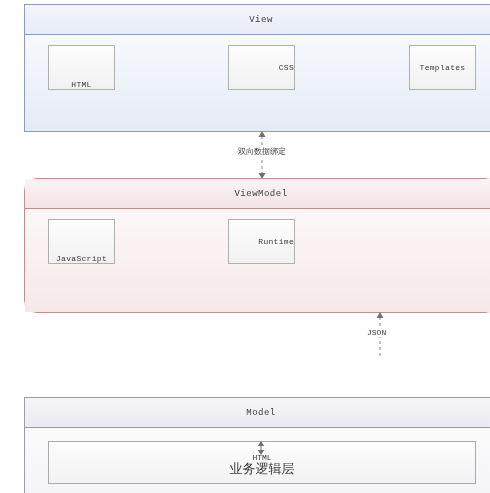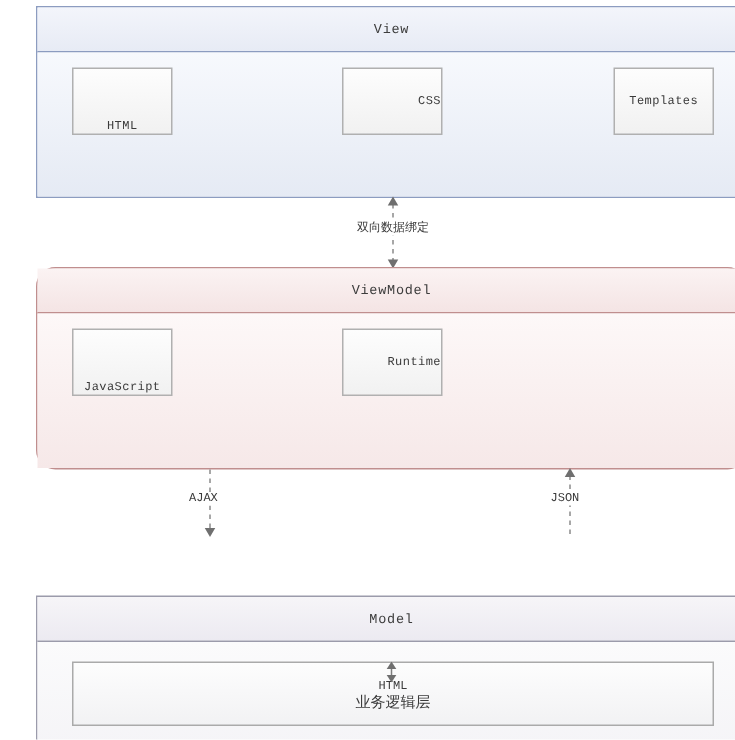--- a/index.html
+++ b/index.html
@@ -113,21 +113,21 @@
     border: 1px solid #aaaaaa;
     background: linear-gradient(to bottom, #fdfdfd 0%, #f2f2f4 100%);
     display: flex;
     flex-direction: column;
     align-items: center;
     justify-content: center;
     font-size: 8px;
     color: #3a3a3a;
     line-height: 11px;
   }
-  #java-box .cn { font-family: "DejaVu Sans", sans-serif; font-size: 10px; }
+  #java-box .cn { font-family: "DejaVu Sans", sans-serif; font-size: 13px; }
 
   
   #db-wrap {
     position: absolute;
     left: 213px;
     top: 452px;
     width: 64px;
     height: 41px;
   }
   #db-wrap svg { display: block; }
@@ -205,27 +205,20 @@
     <div class="layer-body">
       <div class="comp-box left row1">
         <span>JavaScript</span>
       </div>
       <div class="comp-box center row1">
         <span>Runtime</span>
       </div>
     </div>
   </div>
 
-  <div class="connector" id="conn-ajax">
-    <svg width="48" height="48" viewBox="0 0 48 48">
-      <line x1="20" y1="2" x2="20" y2="42" stroke="#8a8a8a" stroke-width="1" stroke-dasharray="3,3"></line>
-      <path d="M20 47 L16.5 41 L23.5 41 Z" fill="#6f6f6f"></path>
-    </svg>
-    <span class="conn-label">AJAX</span>
-  </div>
 
   <div class="connector" id="conn-json">
     <svg width="48" height="48" viewBox="0 0 48 48">
       <line x1="20" y1="6" x2="20" y2="46" stroke="#8a8a8a" stroke-width="1" stroke-dasharray="3,3"></line>
       <path d="M20 1 L16.5 7 L23.5 7 Z" fill="#6f6f6f"></path>
     </svg>
     <span class="conn-label">JSON</span>
   </div>
 
   <div class="layer" id="model-layer">

